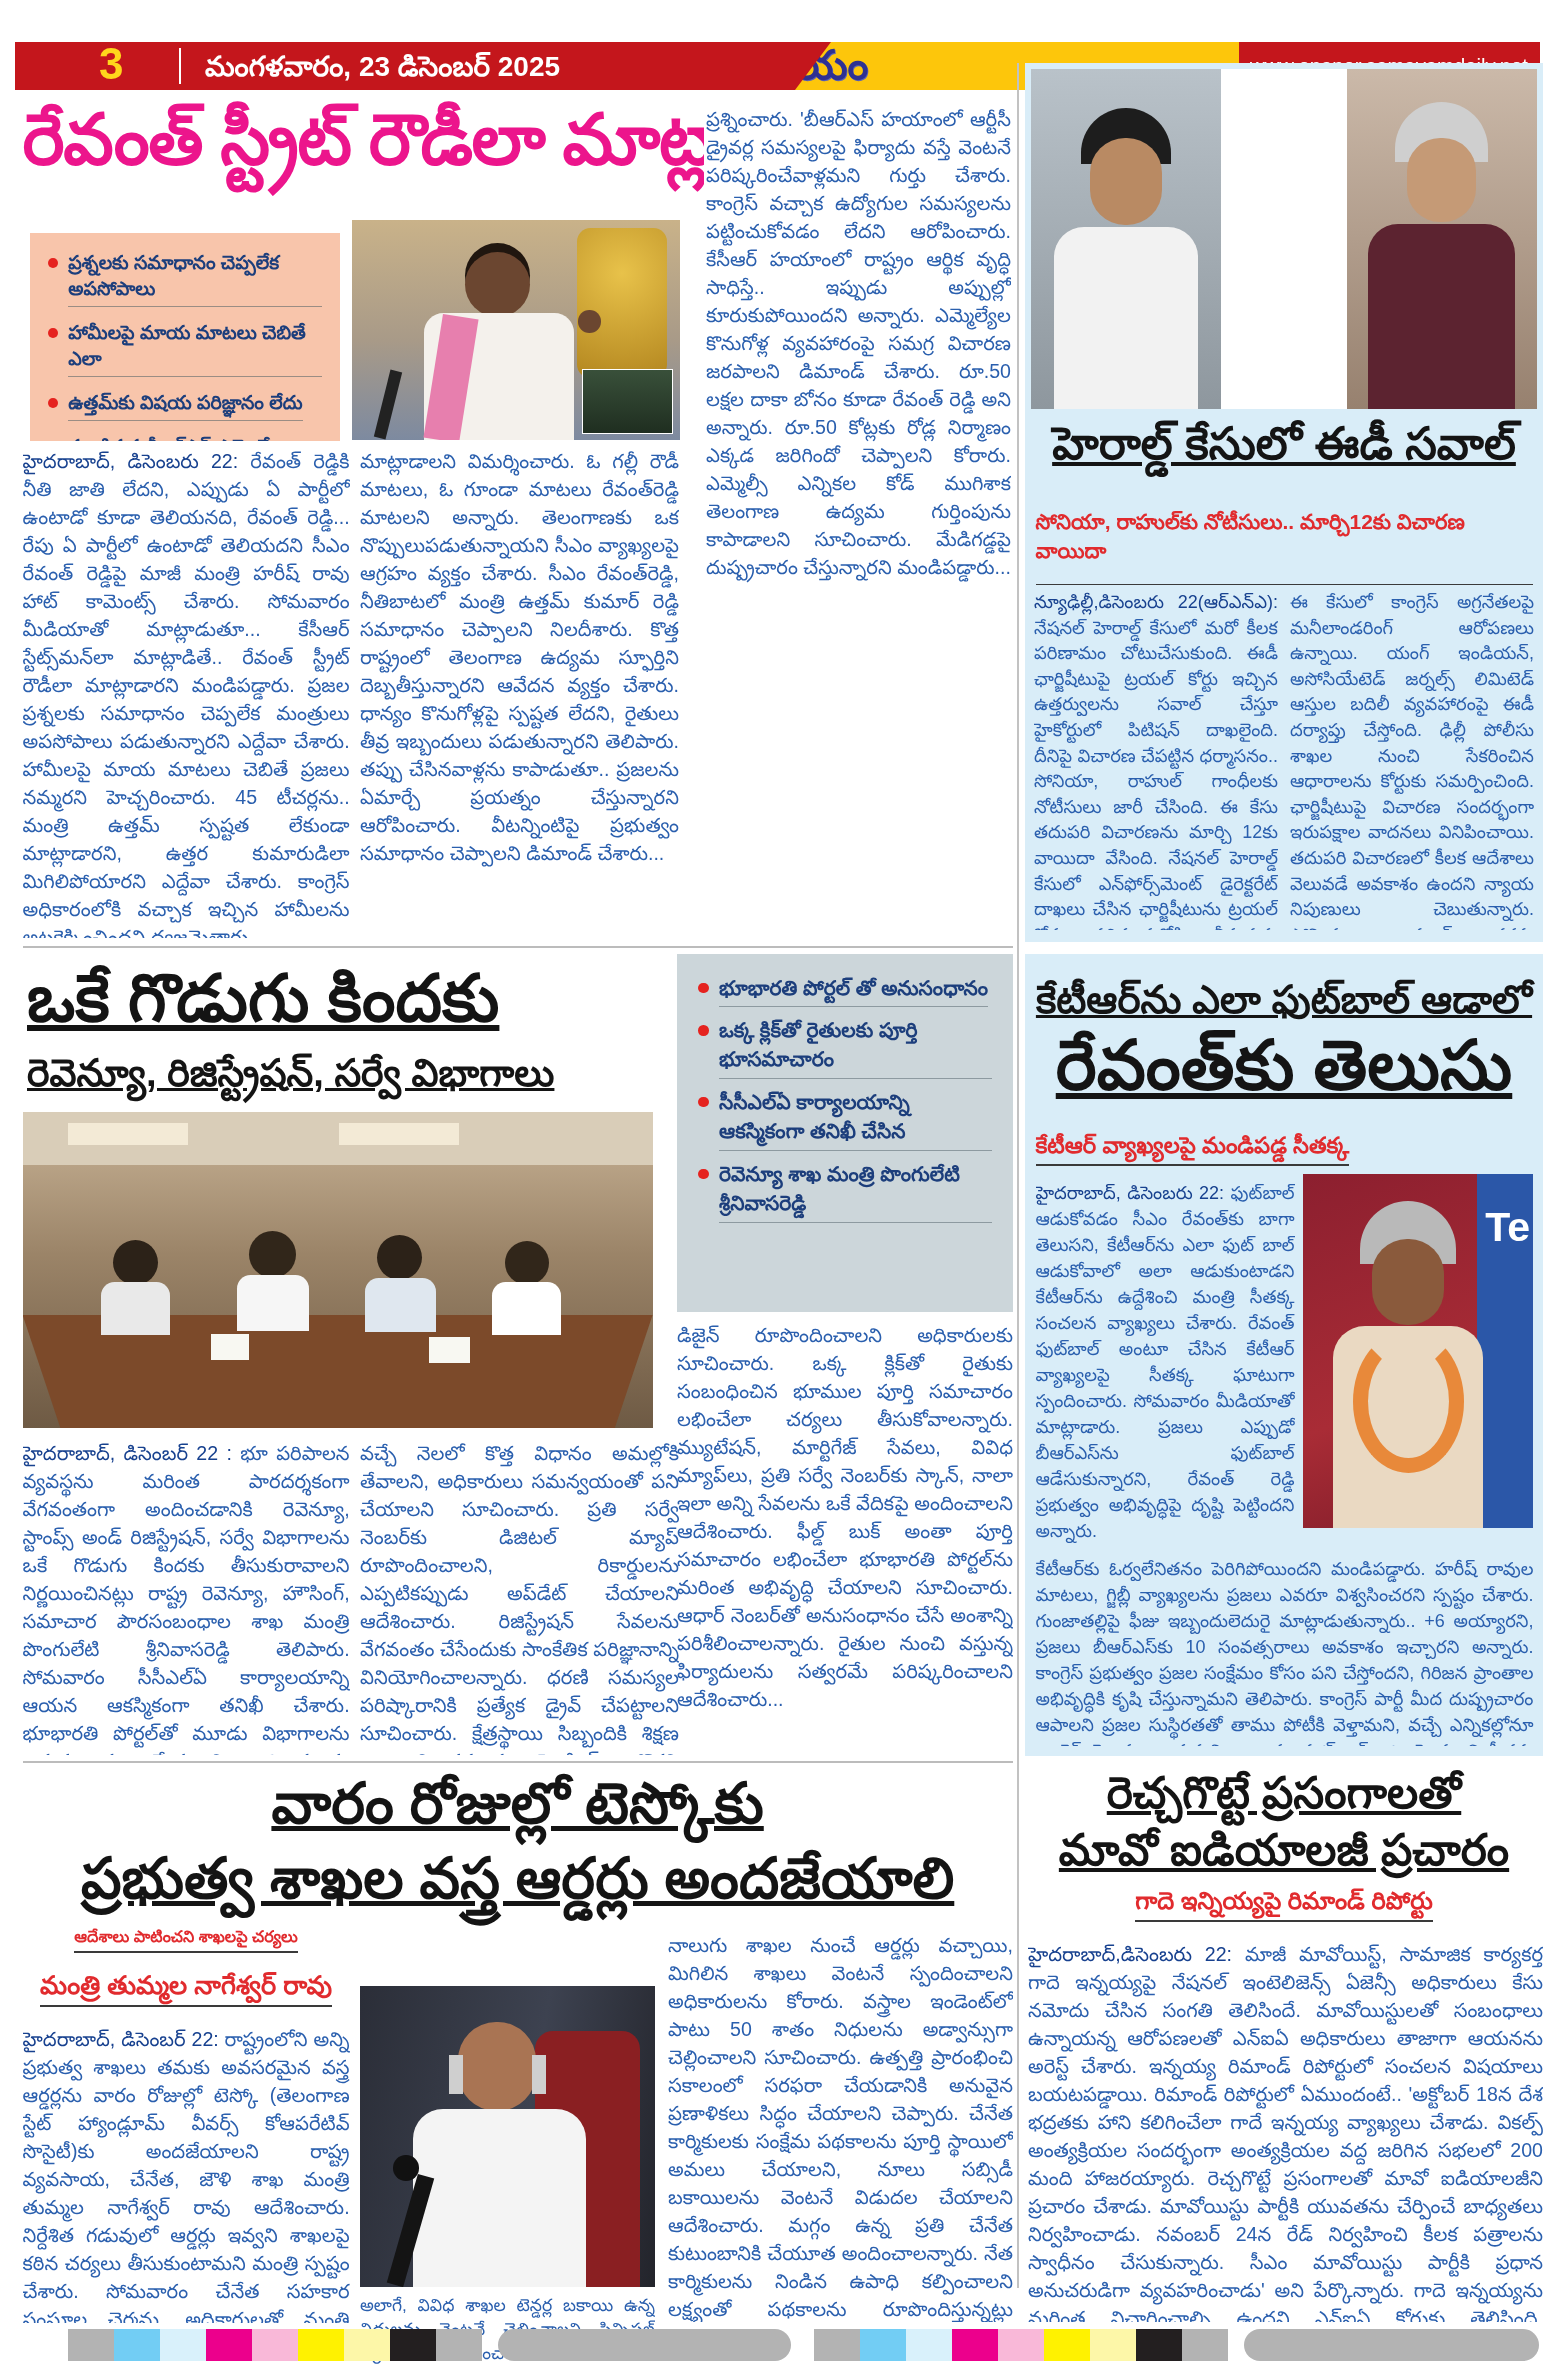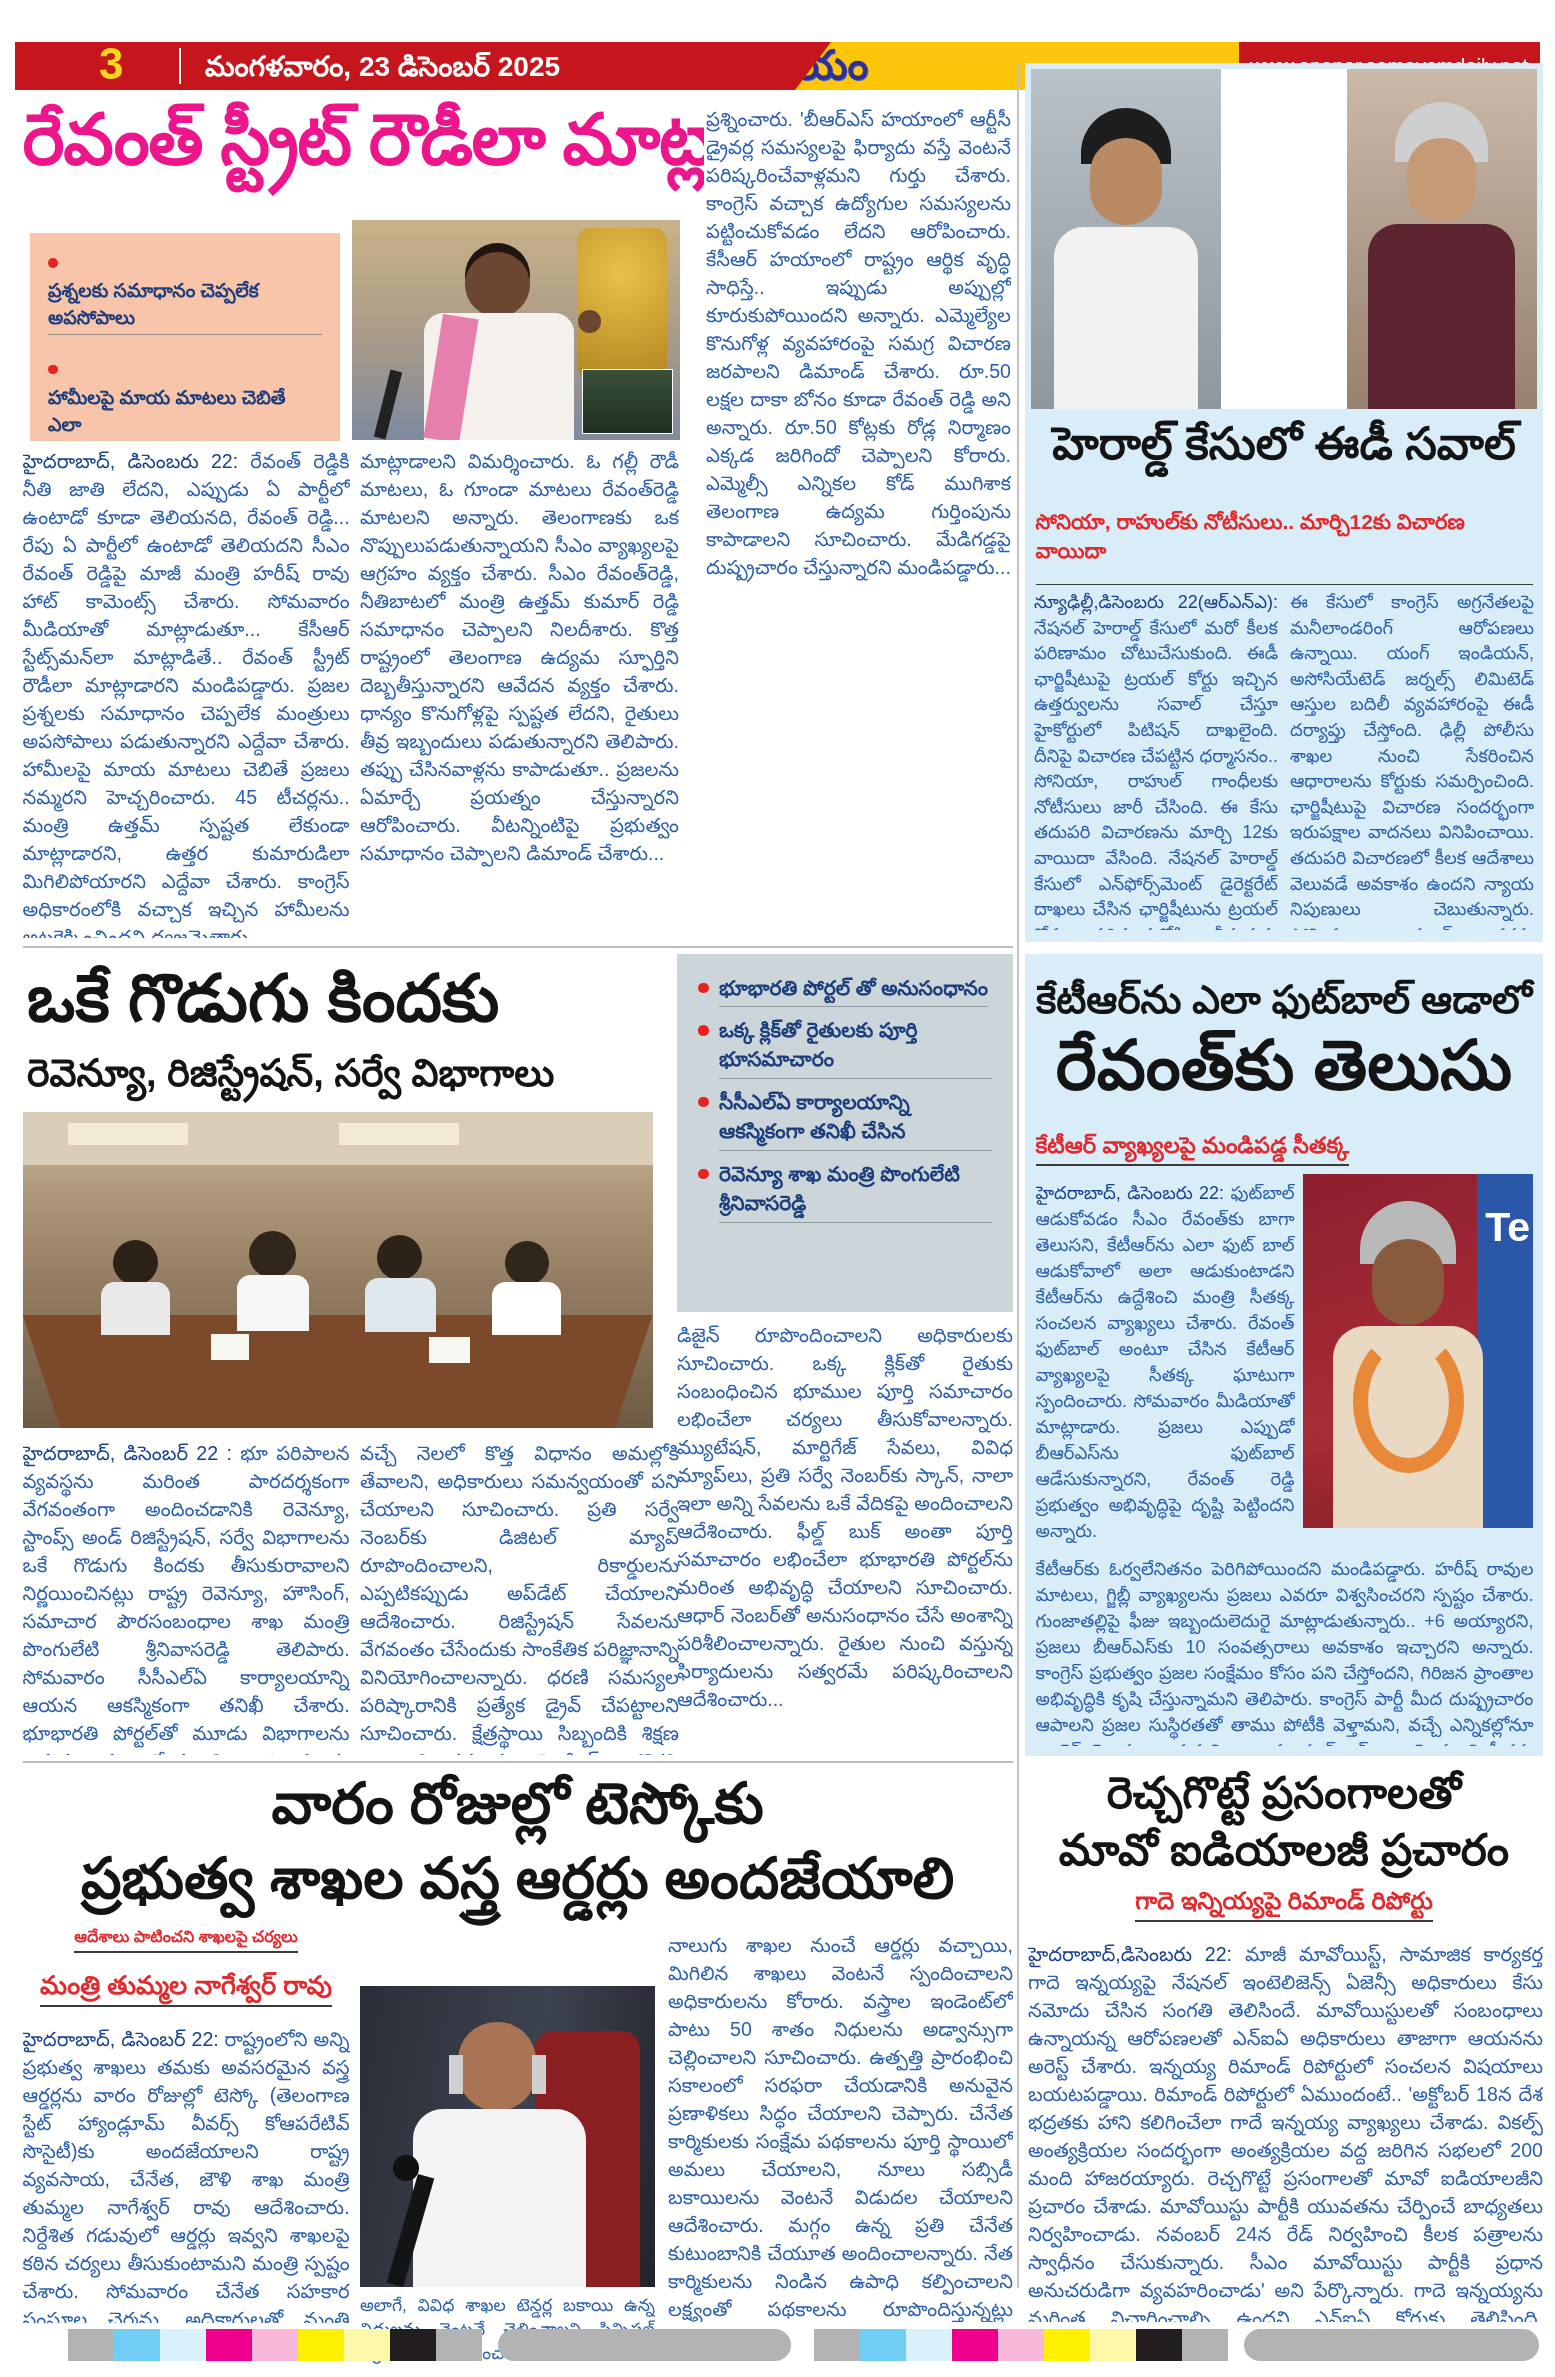--- a/index.html
+++ b/index.html
@@ -25,36 +25,36 @@
   .bodytxt{color:#2a5fae;font-size:19.6px;line-height:28px;text-align:justify;overflow:hidden;}
   .dateline{font-weight:400;color:#17418f;}
   .rule-v{background:#c2c2c2;width:1.5px;}
   .rule-h{background:#bcbcbc;height:1.5px;}
 
   
   .lead-headline{position:absolute;left:22.6px;top:99px;width:681px;height:134px;overflow:hidden;
     font-size:71px;font-weight:800;color:#ec158c;white-space:nowrap;letter-spacing:-1.5px;}
   .hl-box{position:absolute;left:30px;top:233px;width:310px;height:208px;background:#f8c5ab;
     padding:16.6px 18px;box-sizing:border-box;overflow:hidden;}
-  .hl-box .item{display:flex;gap:10.5px;margin-bottom:21px;flex-direction:column;}
+  .hl-box .item{display:flex;gap:10.5px;margin-bottom:13px;}
   .hl-box .dot{flex:0 0 9.8px;width:9.8px;height:9.8px;border-radius:50%;background:#e5231f;margin-top:8.3px;}
   .hl-box .txt{font-size:19px;font-weight:700;color:#1c3e7c;line-height:1.4;
     border-bottom:0.8px solid #9b8d84;padding-bottom:3px;}
   .gray-box{position:absolute;left:677px;top:954px;width:336px;height:358px;background:#ccd6da;
     padding:19.6px 21px;box-sizing:border-box;overflow:hidden;}
   .gray-box .item{display:flex;gap:10.5px;margin-bottom:9px;}
   .gray-box .dot{flex:0 0 10.5px;width:10.5px;height:10.5px;border-radius:50%;background:#e5231f;margin-top:9px;}
   .gray-box .txt{font-size:20.3px;font-weight:700;color:#1c3e7c;line-height:1.45;
     border-bottom:0.8px solid #8d9aa0;padding-bottom:3px;}
 
   
   .bluebg{background:#d9edf8;}
 
   
-  .h-black{font-weight:800;color:#141414;}
+  .h-black{font-weight:800;color:#141414;text-decoration:underline;}
   .sub-red{font-weight:700;color:#e12b2e;}
   .u-dark{border-bottom:2.3px solid #3a3a3a;padding-bottom:6px;}
 
   
   .ph{position:absolute;overflow:hidden;}
   .ph div{position:absolute;}
 
   
   .cbar-group{position:absolute;top:2329px;display:flex;}
   .cbar-group div{width:46px;height:32px;}

